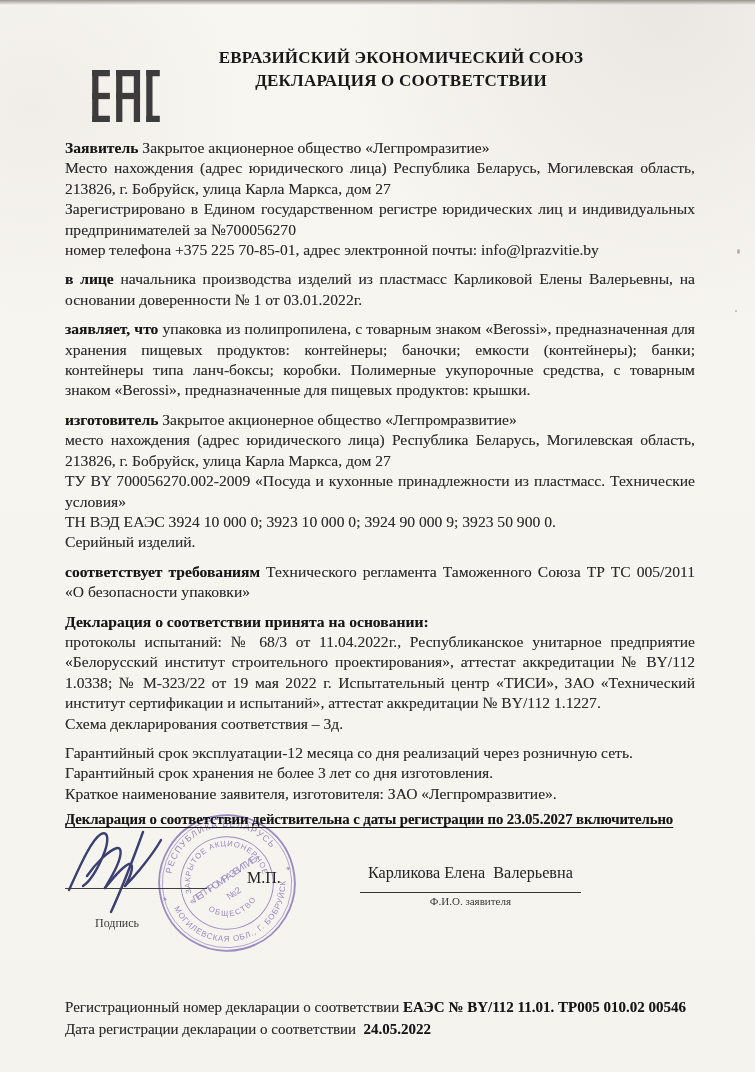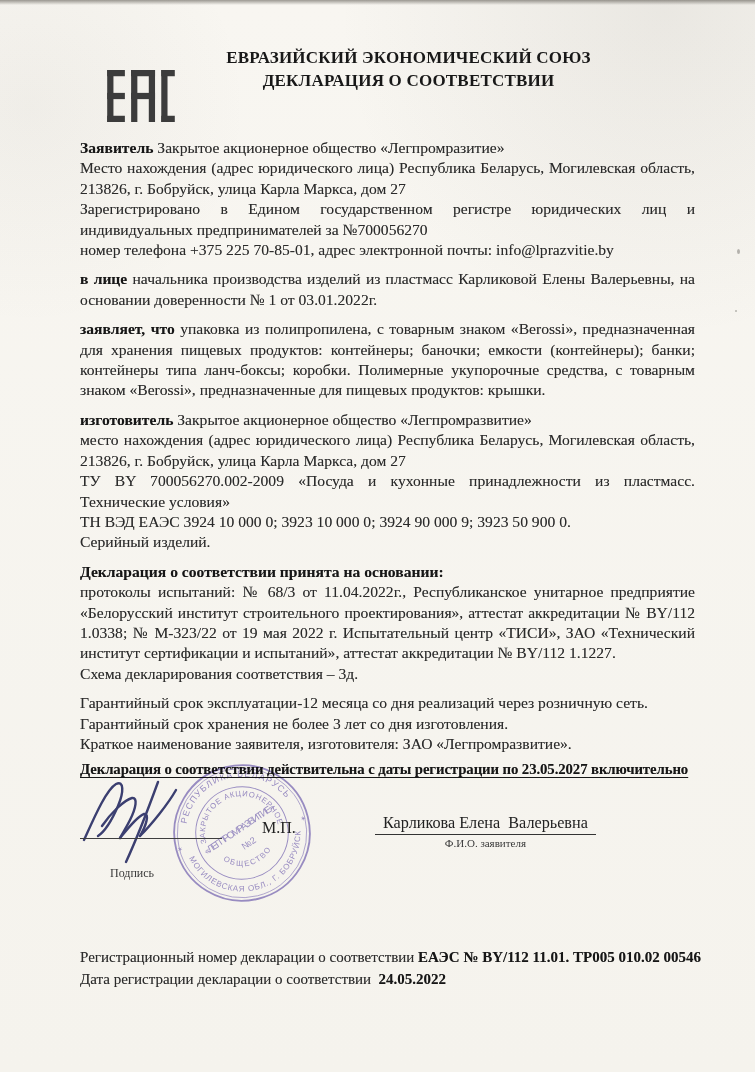--- a/index.html
+++ b/index.html
@@ -7,21 +7,21 @@
   .page{
     position:relative;width:755px;height:1072px;overflow:hidden;
     font-family:"Liberation Serif", serif;color:#2b2b2b;
     background:
       radial-gradient(circle at 88% 1%, rgba(110,105,95,.10), transparent 26%),
       radial-gradient(circle at 4% 10%, rgba(110,105,95,.06), transparent 18%),
       linear-gradient(#f8f6f1, #f5f3ed);
   }
   .scan-strip{position:absolute;top:0;left:0;right:0;height:5px;
     background:linear-gradient(to bottom, rgba(80,76,68,.55), rgba(80,76,68,0));}
-  .content{position:absolute;left:80px;right:60px;top:0;}
+  .content{position:absolute;left:65px;right:60px;top:0;}
   .hdr{position:relative;margin-top:46px;height:48px;}
   .titles{font-weight:bold;font-size:17px;line-height:23px;letter-spacing:.2px;
     text-align:center;margin-left:42px;color:#181818;}
   .eac{position:absolute;left:27px;top:24px;}
   .para{margin:0;font-size:15.6px;line-height:20.4px;text-align:justify;
     text-shadow:0 0 .4px rgba(40,40,40,.4);}
   .blk{margin-top:9px;}
   .blk-first{margin-top:44px;}
   b,.bld{font-weight:bold;color:#161616;}
   .validity{margin-top:5px;font-weight:bold;color:#161616;font-size:14.8px;
@@ -29,21 +29,21 @@
     text-underline-offset:3px;text-align:left;}
   .sig-area{position:relative;height:128px;margin-top:6px;}
   .stamp{position:absolute;left:85px;top:-30px;width:154px;height:154px;
     opacity:.85;mix-blend-mode:multiply;pointer-events:none;}
   .autograph{position:absolute;left:-6px;top:-12px;}
   .sig-line{position:absolute;left:0;top:52px;width:142px;border-bottom:1.3px solid #3e3e3e;}
   .sig-label{position:absolute;left:30px;top:56px;font-size:12px;color:#3a3a3a;margin-top:24px;}
   .mp{position:absolute;left:182px;top:33px;font-size:16px;color:#222;}
   .name-wrap{position:absolute;left:295px;top:28px;text-align:center;}
   .fio{display:inline-block;font-size:16.2px;color:#222;white-space:pre;
-    border-bottom:1.3px solid #333;padding:0 8px 1px;}
+    border-bottom:1.3px solid #333;padding:0 8px 9px;}
   .fio-label{font-size:11px;color:#3a3a3a;margin-top:2px;}
   .reg{margin-top:32px;font-size:15px;line-height:22px;white-space:nowrap;
     text-shadow:0 0 .4px rgba(40,40,40,.4);}
   .speck{position:absolute;background:rgba(60,58,52,.35);border-radius:50%;}
 </style>
 </head>
 <body>
 
 <div class="page">
   <div class="scan-strip"></div>
@@ -92,20 +92,23 @@
     </div>
 
     <div class="blk">
       <p class="para"><span class="bld">изготовитель</span><span> Закрытое акционерное общество «Легпромразвитие»</span></p>
       <p class="para">место нахождения (адрес юридического лица) Республика Беларусь, Могилевская область, 213826, г. Бобруйск, улица Карла Маркса, дом 27</p>
       <p class="para">ТУ BY 700056270.002-2009 «Посуда и кухонные принадлежности из пластмасс. Технические условия»</p>
       <p class="para">ТН ВЭД ЕАЭС 3924 10 000 0; 3923 10 000 0; 3924 90 000 9; 3923 50 900 0.</p>
       <p class="para">Серийный изделий.</p>
     </div>
 
+    <div class="blk">
+      <p class="para"><span class="bld">соответствует требованиям</span><span> Технического регламента Таможенного Союза ТР ТС 005/2011 «О безопасности упаковки»</span></p>
+    </div>
 
     <div class="blk">
       <p class="para"><span class="bld">Декларация о соответствии принята на основании:</span></p>
       <p class="para">протоколы испытаний: № 68/3 от 11.04.2022г., Республиканское унитарное предприятие «Белорусский институт строительного проектирования», аттестат аккредитации № BY/112 1.0338; № М-323/22 от 19 мая 2022 г. Испытательный центр «ТИСИ», ЗАО «Технический институт сертификации и испытаний», аттестат аккредитации № BY/112 1.1227.</p>
       <p class="para">Схема декларирования соответствия – 3д.</p>
     </div>
 
     <div class="blk">
       <p class="para">Гарантийный срок эксплуатации-12 месяца со дня реализаций через розничную сеть.</p>
       <p class="para">Гарантийный срок хранения не более 3 лет со дня изготовления.</p>

